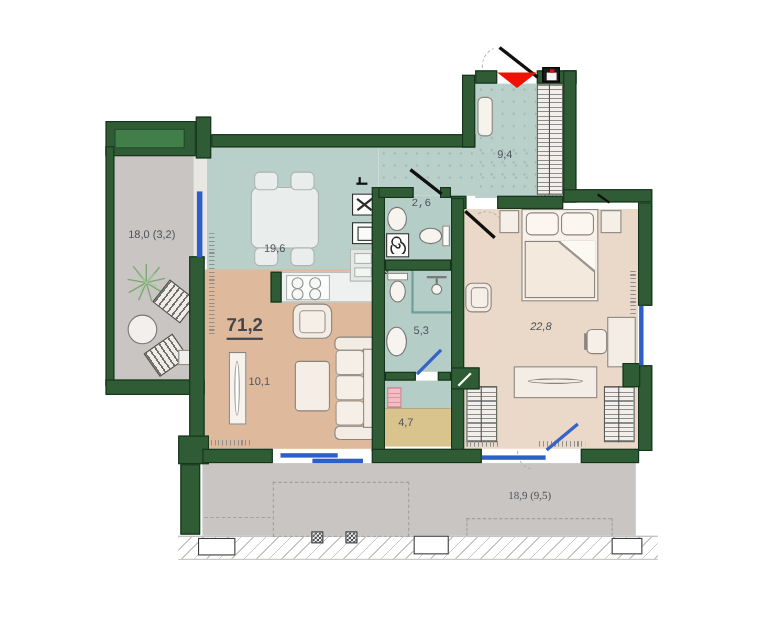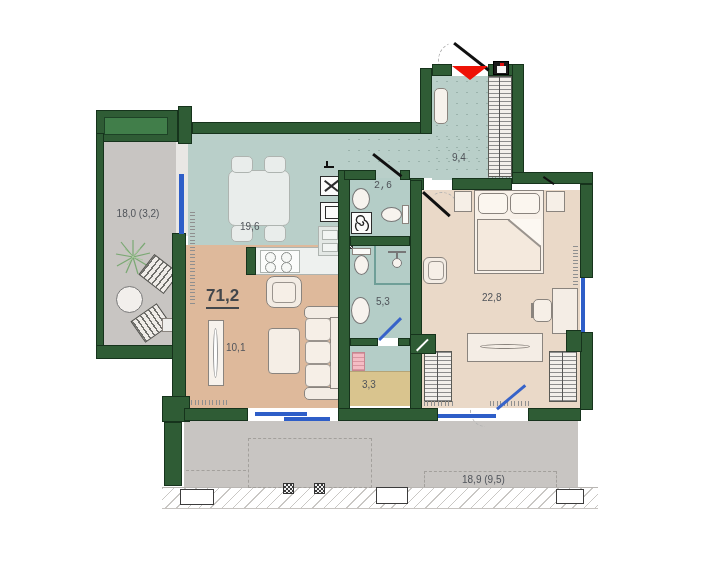--- a/index.html
+++ b/index.html
@@ -246,22 +246,22 @@
   <div class="hatch" style="left:424px;top:351px;width:28px;height:51px;"></div>
   <div class="rail-v" style="left:437px;top:351px;height:51px;"></div>
   <div class="hatch" style="left:549px;top:351px;width:28px;height:51px;"></div>
   <div class="rail-v" style="left:562px;top:351px;height:51px;"></div>
   <div class="squig-v" style="left:573px;top:246px;height:42px;"></div>
   <div class="squig-h" style="left:424px;top:401px;width:30px;"></div>
   <div class="squig-h" style="left:490px;top:401px;width:42px;"></div>
 
   <div class="lbl" style="left:106px;top:208px;width:64px;text-align:center;">18,0 (3,2)</div>
   <div class="lbl" style="left:240px;top:221px;">19,6</div>
-  <div class="lbl" style="left:452px;top:152px;">9,4</div>
+  <div class="lbl" style="left:452px;top:136px;">9,4</div>
   <div class="lbl" style="left:374px;top:180px;font-family:Liberation Mono, monospace;">2,6</div>
   <div class="lbl" style="left:376px;top:296px;">5,3</div>
   <div class="lbl" style="left:226px;top:342px;">10,1</div>
-  <div class="lbl" style="left:482px;top:292px;">22,8</div>
-  <div class="lbl" style="left:362px;top:379px;">3,3</div>
-  <div class="lbl" style="left:462px;top:474px;">18,9 (9,5)</div>
+  <div class="lbl" style="left:482px;top:292px;font-style:italic;">22,8</div>
+  <div class="lbl" style="left:362px;top:379px;">4,7</div>
+  <div class="lbl" style="left:462px;top:446px;font-family:Liberation Serif, serif;">18,9 (9,5)</div>
   <div class="lbl-total" style="left:206px;top:286px;">71,2</div>
 
 </div>
 
 </body></html>

